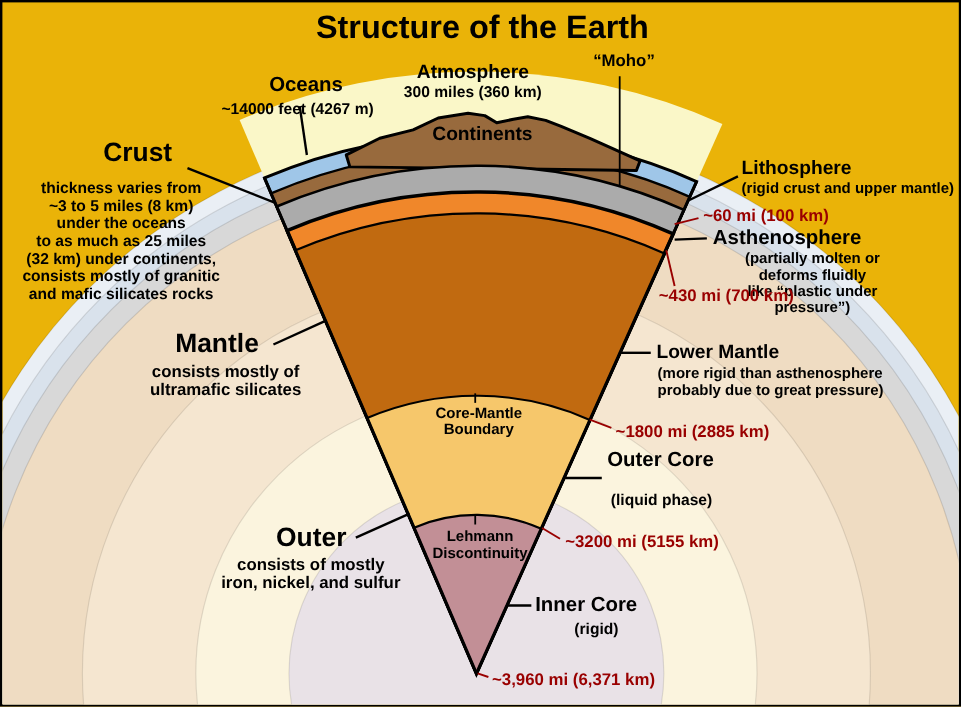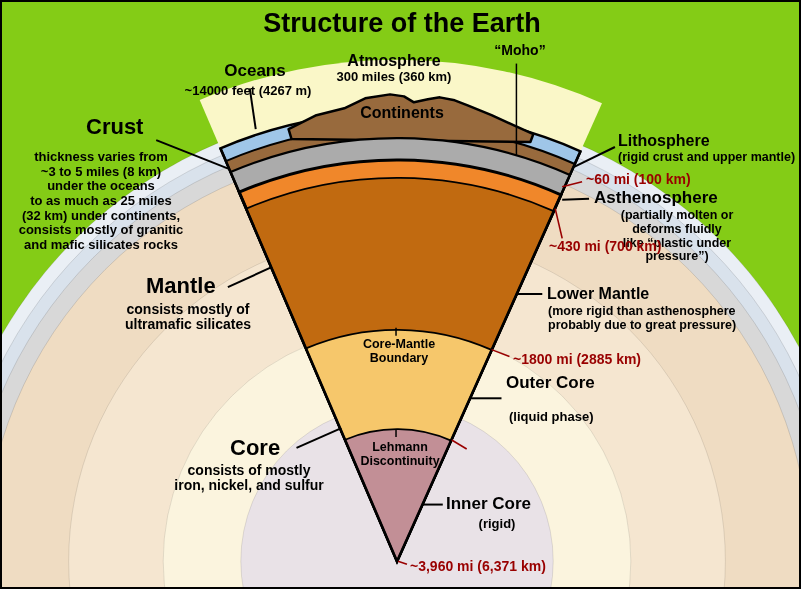--- a/index.html
+++ b/index.html
@@ -1,18 +1,18 @@
 <!DOCTYPE html>
 <html><head>
 <meta charset="utf-8">
 <style>
   html,body{margin:0;padding:0;background:#fff;}
   .stage{
     position:relative;width:801px;height:589px;box-sizing:border-box;
-    border:2px solid #000;background:#84cc16;overflow:hidden;
+    border:2px solid #000;background:#eab308;overflow:hidden;
     font-family:"Liberation Sans",sans-serif;font-weight:bold;color:#000;
   }
   .stage svg{position:absolute;left:0;top:0;width:100%;height:100%;}
   .lbl{position:absolute;white-space:pre-line;line-height:1.08;}
   .ctr{transform:translateX(-50%);text-align:center;}
   .red{color:#990000;}
   .t27{font-size:27px;}
   .t22{font-size:22px;}
   .t17{font-size:17px;}
   .t16{font-size:16px;}
@@ -110,26 +110,27 @@
 probably due to great pressure)</div>
 
   <div class="lbl ctr t12" style="left:397px;top:336px;">Core-Mantle
 Boundary</div>
 
   <div class="lbl red t14" style="left:511px;top:350px;">~1800 mi (2885 km)</div>
 
   <div class="lbl t17" style="left:504px;top:372px;">Outer Core</div>
   <div class="lbl t13" style="left:507px;top:408px;">(liquid phase)</div>
 
-  <div class="lbl t22" style="left:228px;top:434px;">Core</div>
-  <div class="lbl ctr t14" style="left:247px;top:461px;">consists of mostly
+  <div class="lbl t22" style="left:228px;top:434px;">Outer</div>
+  <div class="lbl ctr t14" style="left:257px;top:461px;">consists of mostly
 iron, nickel, and sulfur</div>
 
   <div class="lbl ctr t12" style="left:398px;top:439px;">Lehmann
 Discontinuity</div>
 
+  <div class="lbl red t14" style="left:469px;top:442px;">~3200 mi (5155 km)</div>
 
   <div class="lbl t17" style="left:444px;top:493px;">Inner Core</div>
   <div class="lbl ctr t13" style="left:495px;top:515px;">(rigid)</div>
 
   <div class="lbl red t14" style="left:408px;top:557px;">~3,960 mi (6,371 km)</div>
 
 </div>
 
 </body></html>

